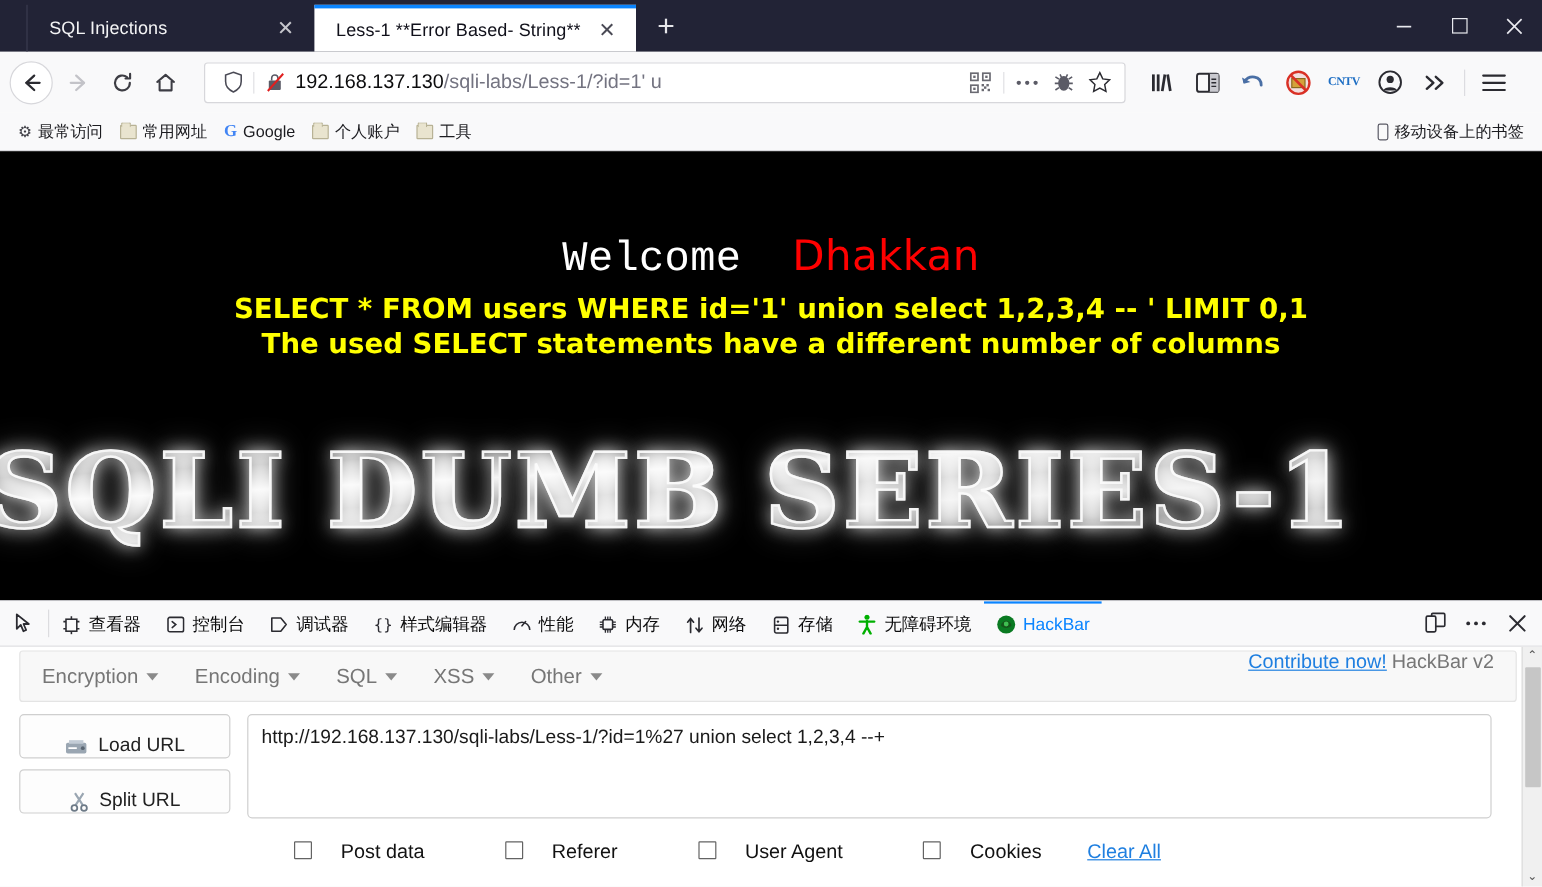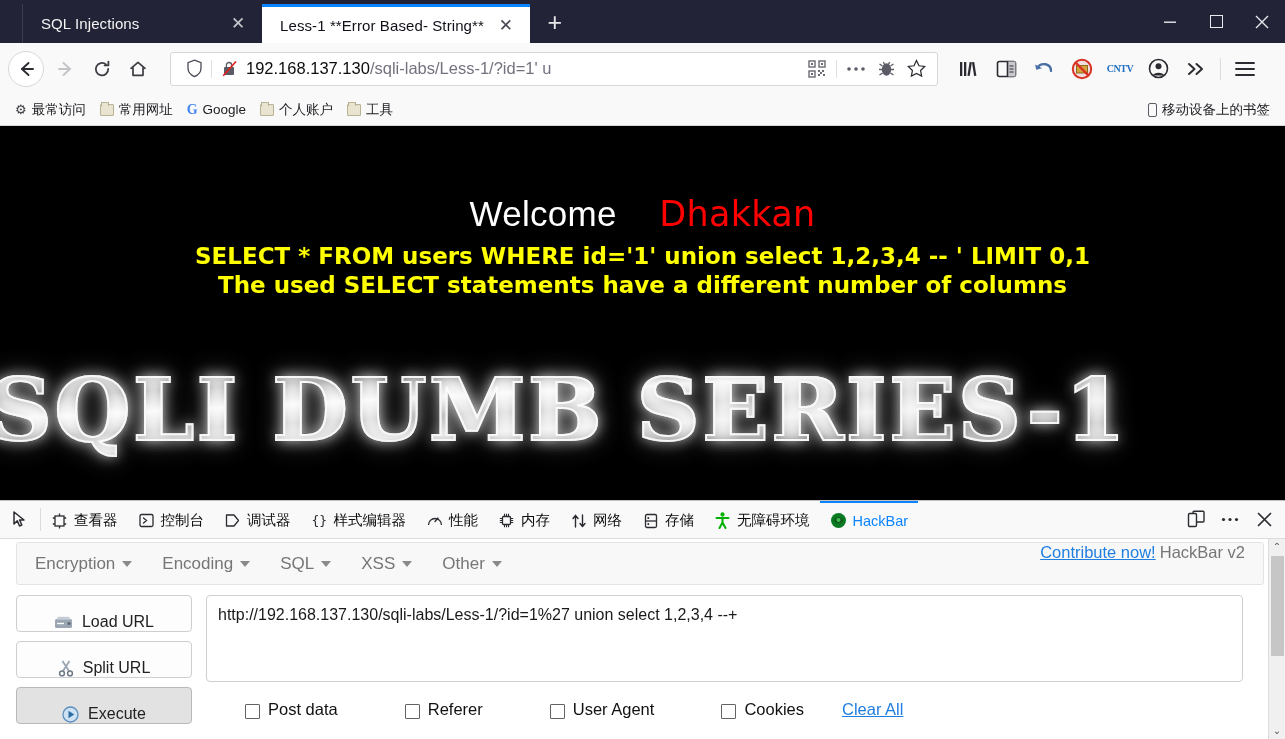--- a/index.html
+++ b/index.html
@@ -167,21 +167,21 @@
     overflow: hidden;
   }
   .welcome-row {
     text-align: center;
     padding-top: 68px;
     white-space: nowrap;
   }
   .welcome-word {
     font-size: 35px;
     color: #ffffff;
-    font-family: Liberation Sans, sans-serif;
+    font-family: Liberation Mono, monospace;
     letter-spacing: .3px;
   }
   .welcome-name {
     font-size: 35px;
     color: #ff0000;
     font-family: "DejaVu Sans", sans-serif;
     margin-left: 38px;
     letter-spacing: .3px;
   }
   .sql-line {
@@ -310,21 +310,21 @@
     outline: none;
     background:#fff;
     line-height:1.35;
   }
   .hb-checks {
     display: flex; align-items: center; gap: 0;
     margin-top: 14px;
     font-size: 16.5px;
     color: #111;
   }
-  .hb-check { display: flex; align-items: flex-end; gap: 8px; margin-right: 28px; padding-left: 39px; }
+  .hb-check { display: flex; align-items: flex-start; gap: 24px; margin-right: 28px; padding-left: 39px; }
   .cbox {
     width: 15px; height: 15px; border: 1.5px solid #636363; background: #fff; border-radius: 1px;
     flex: 0 0 15px;
   }
   .hb-clear { color: #1f7fe0; font-size: 16.5px; margin-left: 10px; }
 
   
   .hb-scroll {
     position: absolute; right: 0; top: 0; bottom: 0; width: 17px;
     background: #f0f0f0; border-left: 1px solid #dcdcdc;
@@ -738,29 +738,20 @@
           <div class="hb-btn">
             <span>
               <svg width="16" height="17" viewBox="0 0 16 17">
                   <path d="M4.5 1 L11 11 M11.5 1 L5 11" stroke="#9aa6b2" stroke-width="1.8" fill="none"></path>
                   <circle cx="4" cy="13.4" r="2.4" fill="none" stroke="#6d7a87" stroke-width="1.5"></circle>
                   <circle cx="12" cy="13.4" r="2.4" fill="none" stroke="#6d7a87" stroke-width="1.5"></circle>
                 </svg>
             </span>
             <span>Split URL</span>
           </div>
-          <div class="hb-btn pressed">
-            <span>
-              <svg width="17" height="17" viewBox="0 0 17 17">
-                  <circle cx="8.5" cy="8.5" r="7.5" fill="#cfe2f3" stroke="#5a8fc0" stroke-width="1.3"></circle>
-                  <path d="M6.5 4.8 L12.2 8.5 L6.5 12.2 Z" fill="#2b6ca3"></path>
-                </svg>
-            </span>
-            <span>Execute</span>
-          </div>
         </div>
 
         <div class="hb-right">
           <textarea class="hb-textarea" placeholder="" style="">http://192.168.137.130/sqli-labs/Less-1/?id=1%27 union select 1,2,3,4 --+</textarea>
           <div class="hb-checks">
             <label class="hb-check">
               <span class="cbox"></span>
               <span>Post data</span>
             </label>
             <label class="hb-check">

